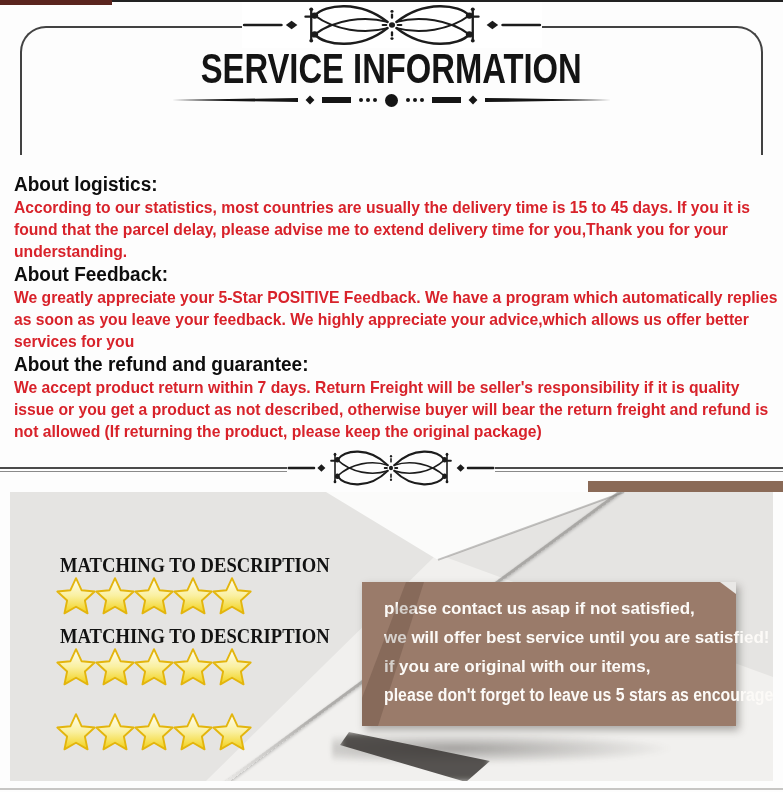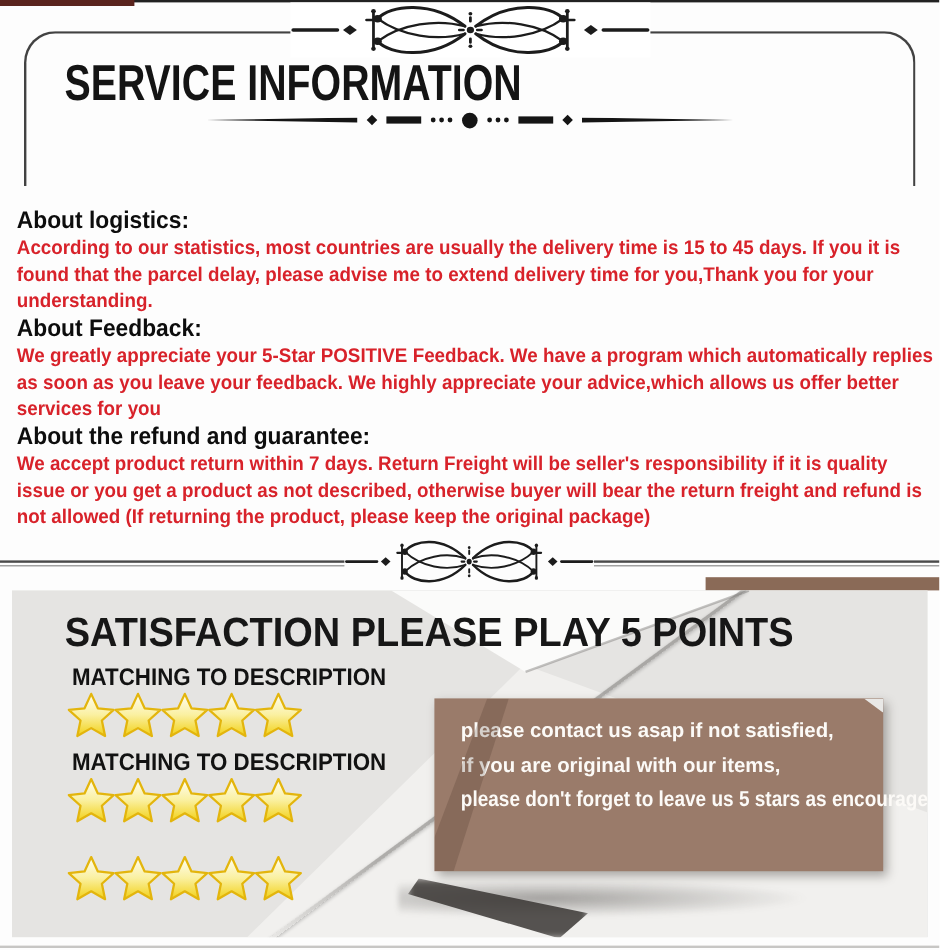--- a/index.html
+++ b/index.html
@@ -22,21 +22,21 @@
   .frame{
     position:absolute;left:20px;top:26px;width:739px;height:127px;
     border:2px solid #424242;border-bottom:none;border-radius:26px 26px 0 0;
   }
   .ornament-top{
     position:absolute;left:50%;top:2px;transform:translateX(-50%);
     width:300px;height:46px;background:#fff;z-index:3;
   }
   .ornament-top svg,.ornament-mid svg{width:100%;height:100%;}
   .main-title{
-    position:absolute;left:0;top:46px;width:783px;
+    position:absolute;left:0;top:46px;width:783px;text-align:center;
     font-size:42px;font-weight:bold;color:#141414;line-height:46px;white-space:nowrap;
   }
   .main-title .squeeze{display:inline-block;transform:scaleX(.78);transform-origin:center;letter-spacing:0;}
   
   .title-divider{
     position:absolute;left:0;top:93px;width:783px;height:14px;
     display:flex;align-items:center;justify-content:center;gap:8px;
   }
   .taper{width:126px;height:5px;background:#151515;}
   .taper.l{clip-path:polygon(0 50%,100% 8%,100% 92%);}
@@ -81,21 +81,21 @@
   }
   .fold-line2{
     position:absolute;left:422px;top:33px;width:198px;height:2px;
     background:rgba(125,123,120,.45);transform:rotate(-20deg);
   }
   .sat-title{
     position:absolute;left:44px;top:16px;font-size:34px;font-weight:bold;color:#171717;white-space:nowrap;
   }
   .sat-title .squeeze{display:inline-block;transform:scaleX(.93);transform-origin:left;}
   .rating-label{
-    position:absolute;left:50px;font-size:20px;font-weight:bold;color:#121212;white-space:nowrap;
+    position:absolute;left:50px;font-size:20px;font-weight:bold;color:#121212;white-space:nowrap;font-family:Liberation Serif, serif;
   }
   .rating-label .squeeze{display:inline-block;transform:scaleX(.93);transform-origin:left;}
   .stars{position:absolute;left:46px;display:flex;}
   .star{width:40px;height:40px;margin-right:-1px;}
   
   .notice-box{
     position:absolute;left:352px;top:90px;width:374px;height:144px;
     background:var(--notice-brown);box-shadow:3px 4px 8px rgba(60,55,50,.4);
     box-sizing:border-box;padding:12px 0 0 22px;
   }
@@ -238,23 +238,20 @@
         </g>
       </svg></div>
   <div class="brown-strip"></div>
 
   <div class="panel">
     <div class="fold-bright"></div>
     <div class="fold-wedge"></div>
     <div class="fold-line"></div>
     <div class="fold-line2"></div>
 
-    <div class="sat-title">
-      <span class="squeeze">SATISFACTION PLEASE PLAY 5 POINTS</span>
-    </div>
 
     <div class="rating-label" style="top:62px">
       <span class="squeeze">MATCHING TO DESCRIPTION</span>
     </div>
     <div class="stars" style="top:84px">
         <svg class="star" viewBox="0 0 36 36">
           <defs>
             <linearGradient id="gstar" x1="0" y1="0" x2="0" y2="1">
               <stop offset="0" stop-color="#fffef4"></stop>
               <stop offset="0.5" stop-color="#faf0a0"></stop>
@@ -414,19 +411,20 @@
         </svg>
       </div>
 
     <div class="shadow-soft"></div>
     <div class="shadow-dark"></div>
 
     <div class="notice-box">
       <div class="notice-crease"></div>
       <div class="notice-notch"></div>
       <div class="notice-line">please contact us asap if not satisfied,</div>
+      <div class="notice-line">we will offer best service until you are satisfied!</div>
       <div class="notice-line">if you are original with our items,</div>
       <div class="notice-line condensed">please don't forget to leave us 5 stars as encouragement.</div>
     </div>
   </div>
 
   <div class="bottom-line"></div>
 </div>
 
 </body></html>

